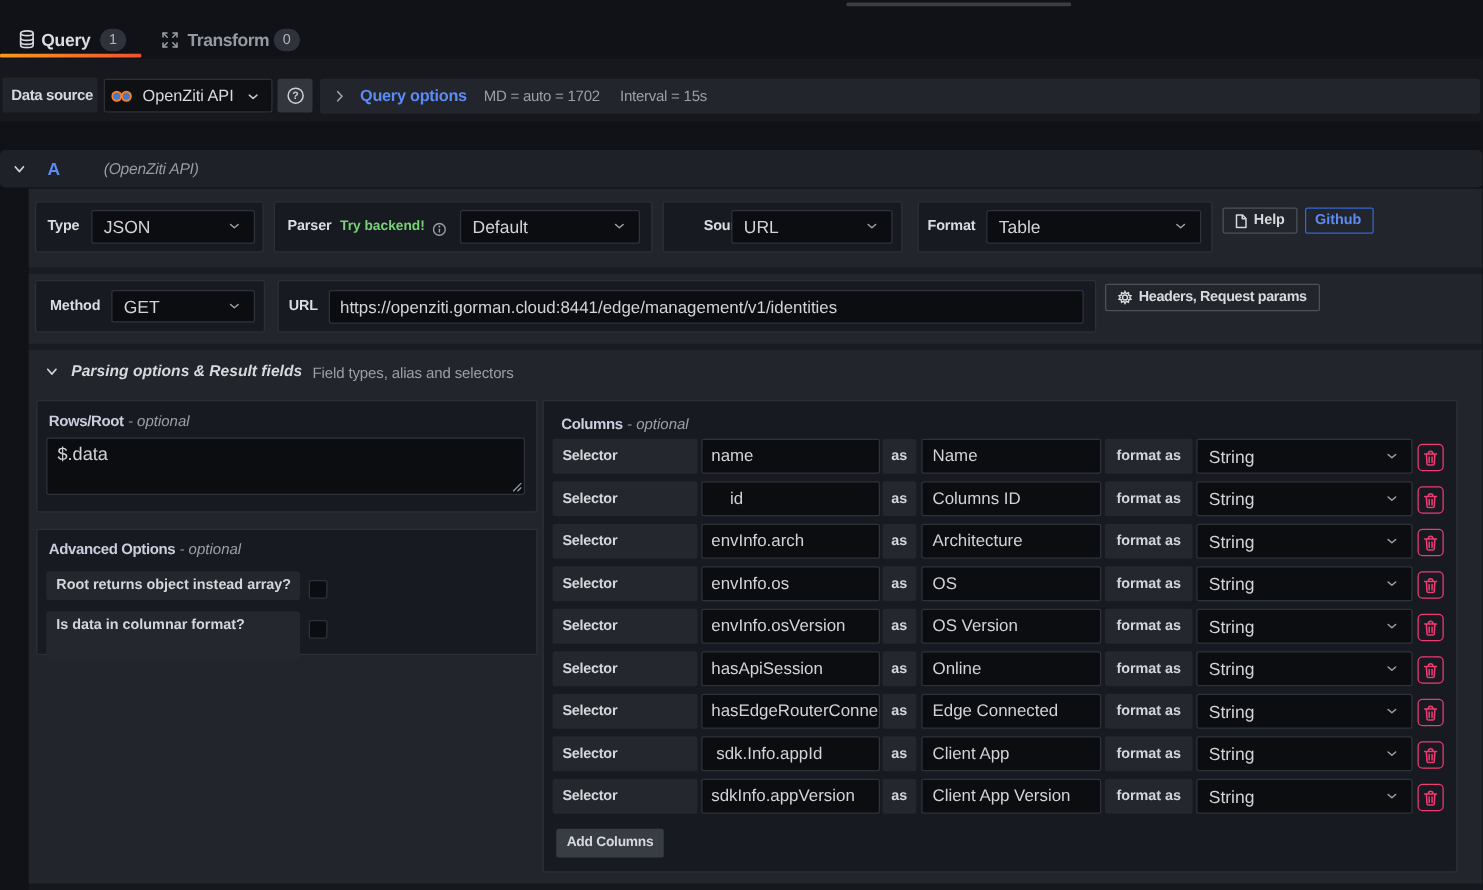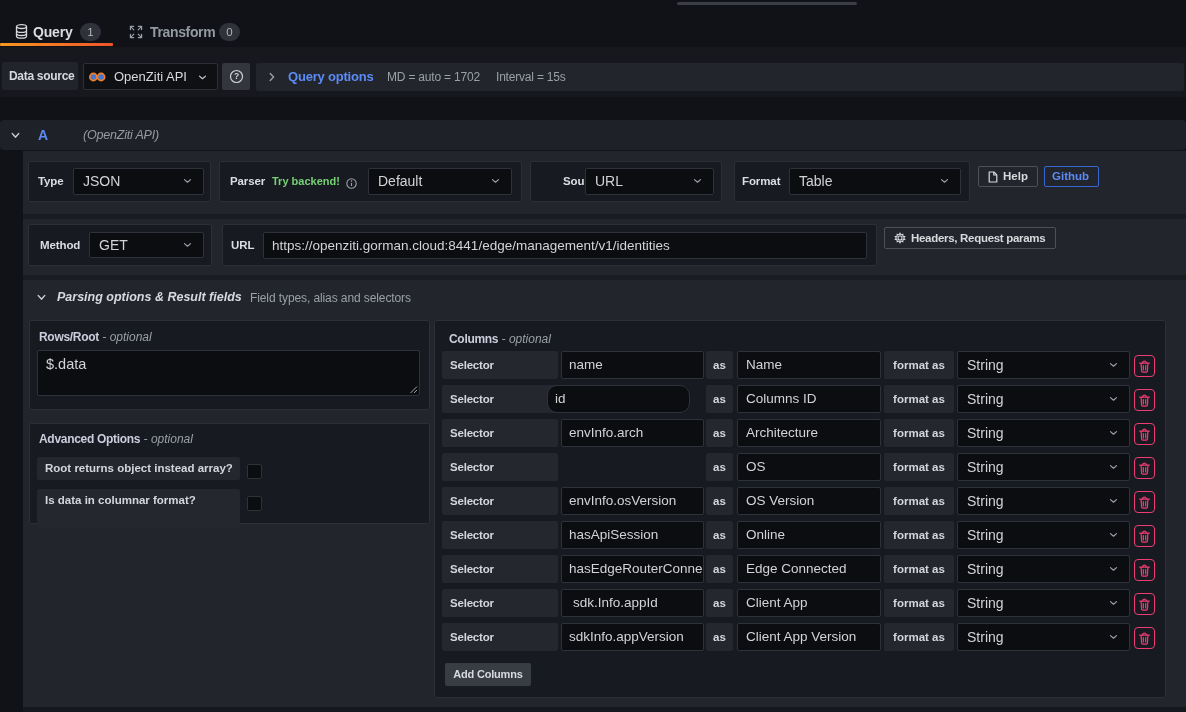--- a/index.html
+++ b/index.html
@@ -163,21 +163,21 @@
 <svg class="abs" style="left:1139px;top:359.5px" width="11" height="13" viewBox="0 0 11 13">
 <g fill="none" stroke="#ee3b71" stroke-width="1.25" stroke-linecap="round">
 <line x1="0.7" y1="3.2" x2="10.3" y2="3.2"></line>
 <path d="M3.7 2.9 c0-1.2.75-1.9 1.8-1.9 s1.8.7 1.8 1.9"></path>
 <path d="M2.1 3.5 L2.6 11 C2.64 11.6 3.1 12 3.7 12 H7.3 C7.9 12 8.36 11.6 8.4 11 L8.9 3.5"></path>
 <line x1="4.35" y1="5.6" x2="4.35" y2="9.9"></line>
 <line x1="6.65" y1="5.6" x2="6.65" y2="9.9"></line>
 </g>
     </svg>
 <div class="lblbox" style="left:442px;top:385px;width:116px;height:28px;line-height:28px;padding-left:8px;font-size:11.5px;letter-spacing:-0.2px;">Selector</div>
-<div class="ctrl" style="left:547px;top:385px;width:143px;height:28px;line-height:26px;padding-left:7px;font-size:13.5px;border-radius:10px;">id</div>
+<div class="ctrl" style="left:561px;top:385px;width:143px;height:28px;line-height:26px;padding-left:22px;font-size:13.5px;">id</div>
 <div class="lblbox" style="left:706px;top:385px;width:27px;height:28px;line-height:28px;text-align:center;padding-left:0;font-size:11.5px;">as</div>
 <div class="ctrl" style="left:737px;top:385px;width:144px;height:28px;line-height:26px;padding-left:8px;font-size:13.5px;">Columns ID</div>
 <div class="lblbox" style="left:884px;top:385px;width:70px;height:28px;line-height:28px;text-align:center;font-size:11.5px;">format as</div>
 <div class="ctrl" style="left:957px;top:385px;width:173px;height:28px;line-height:26px;padding-left:9px;font-size:14px;">String</div>
     <svg class="caret" style="left:1109px;top:396px" width="9" height="6" viewBox="0 0 11 7">
       <polyline points="1.8,1.8 5.5,5 9.2,1.8" fill="none" stroke="#9aa0a8" stroke-width="1.5" stroke-linecap="round" stroke-linejoin="round"></polyline>
     </svg>
 <div class="abs" style="left:1134px;top:389px;width:21px;height:22px;border:1.5px solid #ee3b71;border-radius:4px;"></div>
 <svg class="abs" style="left:1139px;top:393.5px" width="11" height="13" viewBox="0 0 11 13">
 <g fill="none" stroke="#ee3b71" stroke-width="1.25" stroke-linecap="round">
@@ -201,20 +201,21 @@
 <svg class="abs" style="left:1139px;top:427.5px" width="11" height="13" viewBox="0 0 11 13">
 <g fill="none" stroke="#ee3b71" stroke-width="1.25" stroke-linecap="round">
 <line x1="0.7" y1="3.2" x2="10.3" y2="3.2"></line>
 <path d="M3.7 2.9 c0-1.2.75-1.9 1.8-1.9 s1.8.7 1.8 1.9"></path>
 <path d="M2.1 3.5 L2.6 11 C2.64 11.6 3.1 12 3.7 12 H7.3 C7.9 12 8.36 11.6 8.4 11 L8.9 3.5"></path>
 <line x1="4.35" y1="5.6" x2="4.35" y2="9.9"></line>
 <line x1="6.65" y1="5.6" x2="6.65" y2="9.9"></line>
 </g>
     </svg>
 <div class="lblbox" style="left:442px;top:453px;width:116px;height:28px;line-height:28px;padding-left:8px;font-size:11.5px;letter-spacing:-0.2px;">Selector</div>
+<div class="ctrl" style="left:561px;top:453px;width:143px;height:28px;line-height:26px;padding-left:7px;font-size:13.5px;">envInfo.os</div>
 <div class="lblbox" style="left:706px;top:453px;width:27px;height:28px;line-height:28px;text-align:center;padding-left:0;font-size:11.5px;">as</div>
 <div class="ctrl" style="left:737px;top:453px;width:144px;height:28px;line-height:26px;padding-left:8px;font-size:13.5px;">OS</div>
 <div class="lblbox" style="left:884px;top:453px;width:70px;height:28px;line-height:28px;text-align:center;font-size:11.5px;">format as</div>
 <div class="ctrl" style="left:957px;top:453px;width:173px;height:28px;line-height:26px;padding-left:9px;font-size:14px;">String</div>
     <svg class="caret" style="left:1109px;top:464px" width="9" height="6" viewBox="0 0 11 7">
       <polyline points="1.8,1.8 5.5,5 9.2,1.8" fill="none" stroke="#9aa0a8" stroke-width="1.5" stroke-linecap="round" stroke-linejoin="round"></polyline>
     </svg>
 <div class="abs" style="left:1134px;top:457px;width:21px;height:22px;border:1.5px solid #ee3b71;border-radius:4px;"></div>
 <svg class="abs" style="left:1139px;top:461.5px" width="11" height="13" viewBox="0 0 11 13">
 <g fill="none" stroke="#ee3b71" stroke-width="1.25" stroke-linecap="round">

